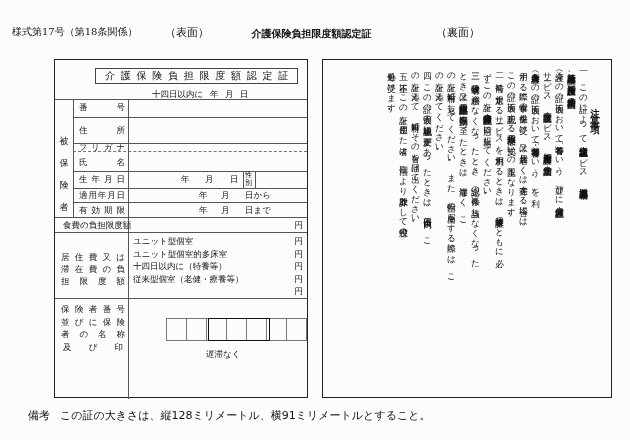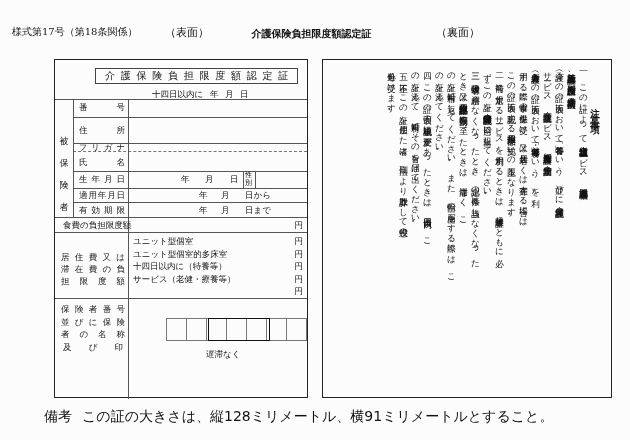--- a/index.html
+++ b/index.html
@@ -29,21 +29,21 @@
   .yen { position: absolute; right: 4px; font-size: 8.5px; }
   .box-cells { position: absolute; left: 112px; top: 258px; display: flex; }
   .bc { width: 21px; height: 23px; border: 1px solid #777; margin-left: -1px; }
   .bold-group { position: absolute; left: 153px; top: 258px; width: 62px; height: 23px; border: 1.5px solid #111; }
 
   
   .back { left: 322px; top: 59px; width: 290px; height: 339px; border: 1.5px solid #222; font-family: "DejaVu Serif", "Liberation Serif", serif; }
   .vt { position: absolute; top: 6px; writing-mode: vertical-rl; font-size: 8.6px; line-height: 11.6px; letter-spacing: 0.3px; white-space: nowrap; }
   .vt-head { position: absolute; top: 40px; writing-mode: vertical-rl; font-size: 9.5px; font-weight: bold; letter-spacing: 6px; }
 
-  .note { left: 44px; top: 408px; font-size: 14px; font-family: "DejaVu Sans", "Liberation Sans", sans-serif; }
+  .note { left: 28px; top: 408px; font-size: 11px; font-family: "DejaVu Sans", "Liberation Sans", sans-serif; }
   .note .k { margin-right: 10px; }
 </style>
 </head>
 <body>
 
 <div class="abs form-no">様式第17号（第18条関係）</div>
 <div class="abs doc-title">介護保険負担限度額認定証</div>
 <div class="abs side-label front-label">（表面）</div>
 <div class="abs side-label back-label">（裏面）</div>
 
@@ -176,21 +176,21 @@
         <span>担</span>
         <span>限</span>
         <span>度</span>
         <span>額</span>
       </div>
   </div>
   <div class="cell-txt" style="left:78px;top:175px;line-height:12.6px;">
     <div>ユニット型個室</div>
     <div>ユニット型個室的多床室</div>
     <div>十四日以内に（特養等）</div>
-    <div>サービス（老健・療養等）</div>
+    <div>従来型個室（老健・療養等）</div>
   </div>
   <div class="yen" style="top:175px;line-height:12.6px;text-align:right;">
     <div>円</div>
     <div>円</div>
     <div>円</div>
     <div>円</div>
     <div>円</div>
   </div>
 
   <div class="cell-txt" style="left:6px;top:243px;width:64px;line-height:12.5px;">

